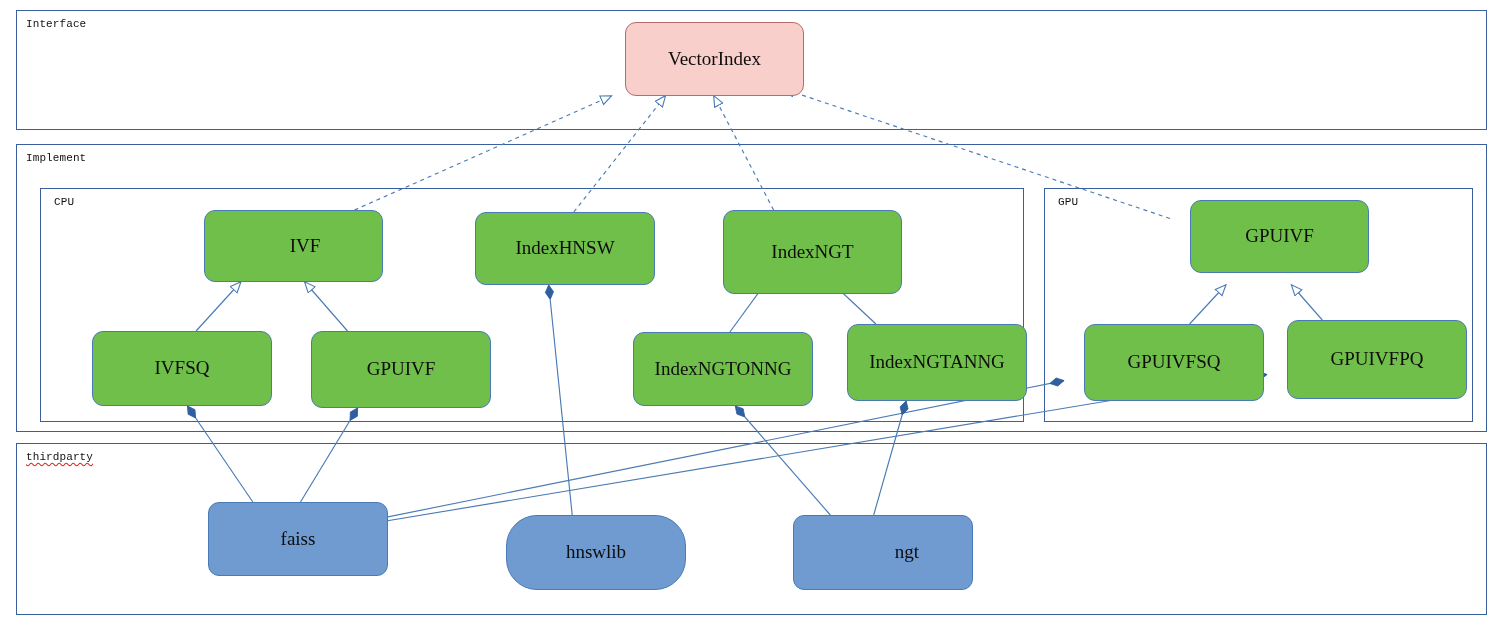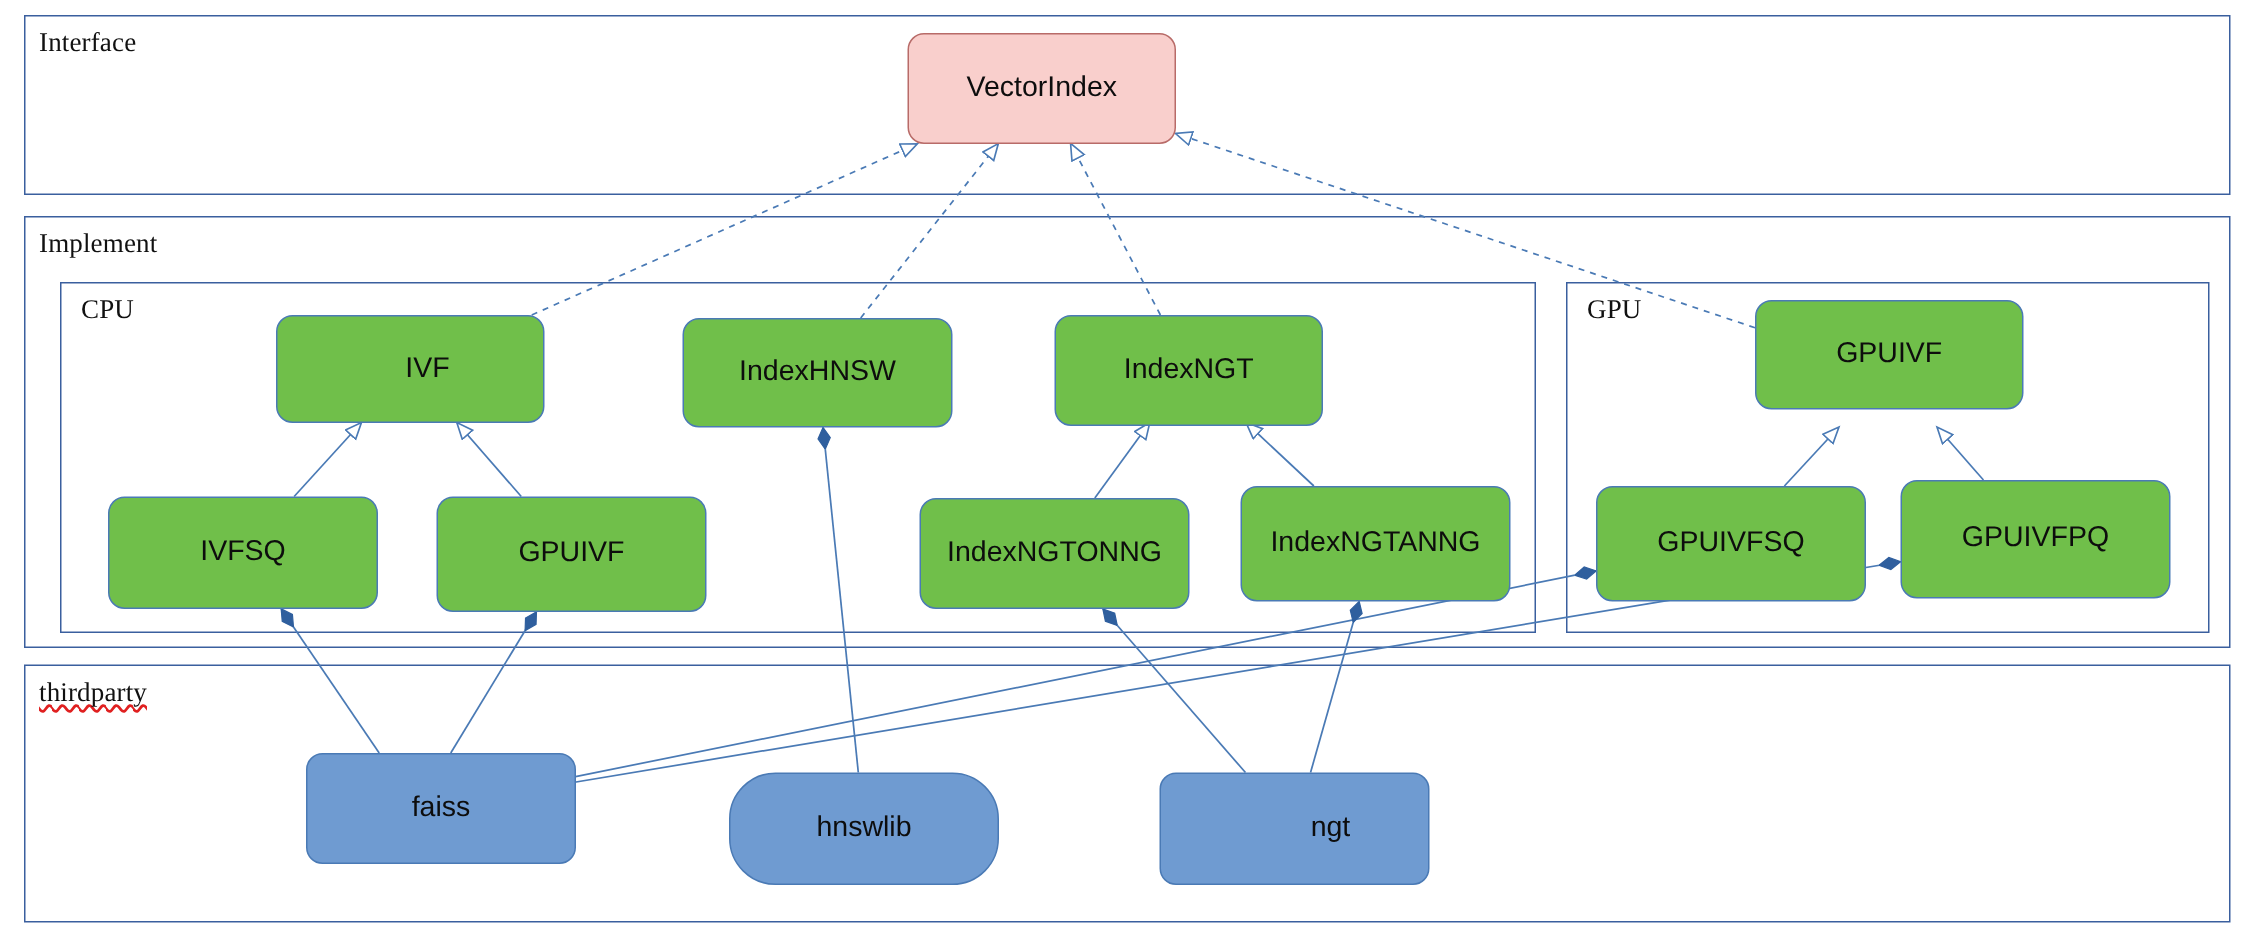--- a/index.html
+++ b/index.html
@@ -20,46 +20,47 @@
     position: absolute;
     box-sizing: border-box;
     border: 1.4px solid #3a5f9e;
     background: transparent;
   }
   .group.sub {
     border: 1.2px solid #3a5f9e;
   }
   .group-label {
     position: absolute;
-    font-family: Liberation Serif, serif;
-    font-size: 18px;
+    font-family: Liberation Mono, monospace;
+    font-size: 11px;
     color: #111111;
     white-space: nowrap;
     letter-spacing: .1px;
   }
   .group-label.misspelled {
     text-decoration: underline wavy #e02020;
     text-decoration-skip-ink: none;
     text-underline-offset: 2px;
   }
   
   .node {
     position: absolute;
     box-sizing: border-box;
     border-radius: 11px;
     border: 1.3px solid #4a7ab5;
     display: flex;
     align-items: center;
     justify-content: center;
-    font-family: Liberation Sans, sans-serif;
+    font-family: Liberation Serif, serif;
     font-size: 19px;
     color: #0d0d0d;
     text-align: center;
     line-height: 1.1;
     white-space: nowrap;
+    margin-left: 20px;
   }
   .node.iface  { background: #f9cfcc; border-color: #b86b68; }
   .node.cpu    { background: #70bf4a; border-color: #4a7ab5; }
   .node.gpu    { background: #70bf4a; border-color: #4a7ab5; }
   .node.third  { background: #6f9bd1; border-color: #4a7ab5; }
   
   #edges {
     position: absolute;
     left: 0; top: 0;
     width: 1503px;
@@ -118,21 +119,21 @@
   <div id="nodes-layer">
       <div class="node iface" style="left: 605px; top: 22px; width: 179px; height: 74px;">
         <span>VectorIndex</span>
       </div>
       <div class="node cpu" style="left: 184px; top: 210px; width: 179px; height: 72px; padding-left: 23px;">
         <span>IVF</span>
       </div>
       <div class="node cpu" style="left: 455px; top: 212px; width: 180px; height: 73px;">
         <span>IndexHNSW</span>
       </div>
-      <div class="node cpu" style="left: 703px; top: 210px; width: 179px; height: 74px;">
+      <div class="node cpu" style="left: 703px; top: 210px; width: 179px; height: 84px;">
         <span>IndexNGT</span>
       </div>
       <div class="node cpu" style="left: 72px; top: 331px; width: 180px; height: 75px;">
         <span>IVFSQ</span>
       </div>
       <div class="node cpu" style="left: 291px; top: 331px; width: 180px; height: 77px;">
         <span>GPUIVF</span>
       </div>
       <div class="node cpu" style="left: 613px; top: 332px; width: 180px; height: 74px;">
         <span>IndexNGTONNG</span>
@@ -142,21 +143,21 @@
       </div>
       <div class="node gpu" style="left: 1170px; top: 200px; width: 179px; height: 73px;">
         <span>GPUIVF</span>
       </div>
       <div class="node gpu" style="left: 1064px; top: 324px; width: 180px; height: 77px; justify-content: center;">
         <span>GPUIVFSQ</span>
       </div>
       <div class="node gpu" style="left: 1267px; top: 320px; width: 180px; height: 79px;">
         <span>GPUIVFPQ</span>
       </div>
-      <div class="node third" style="left: 204px; top: 502px; width: 180px; height: 74px; justify-content: center;">
+      <div class="node third" style="left: 188px; top: 502px; width: 180px; height: 74px; justify-content: center;">
         <span>faiss</span>
       </div>
       <div class="node third" style="left: 486px; top: 515px; width: 180px; height: 75px; border-radius: 31px;">
         <span>hnswlib</span>
       </div>
       <div class="node third" style="left: 773px; top: 515px; width: 180px; height: 75px; padding-left: 48px;">
         <span>ngt</span>
       </div>
     </div>
 

